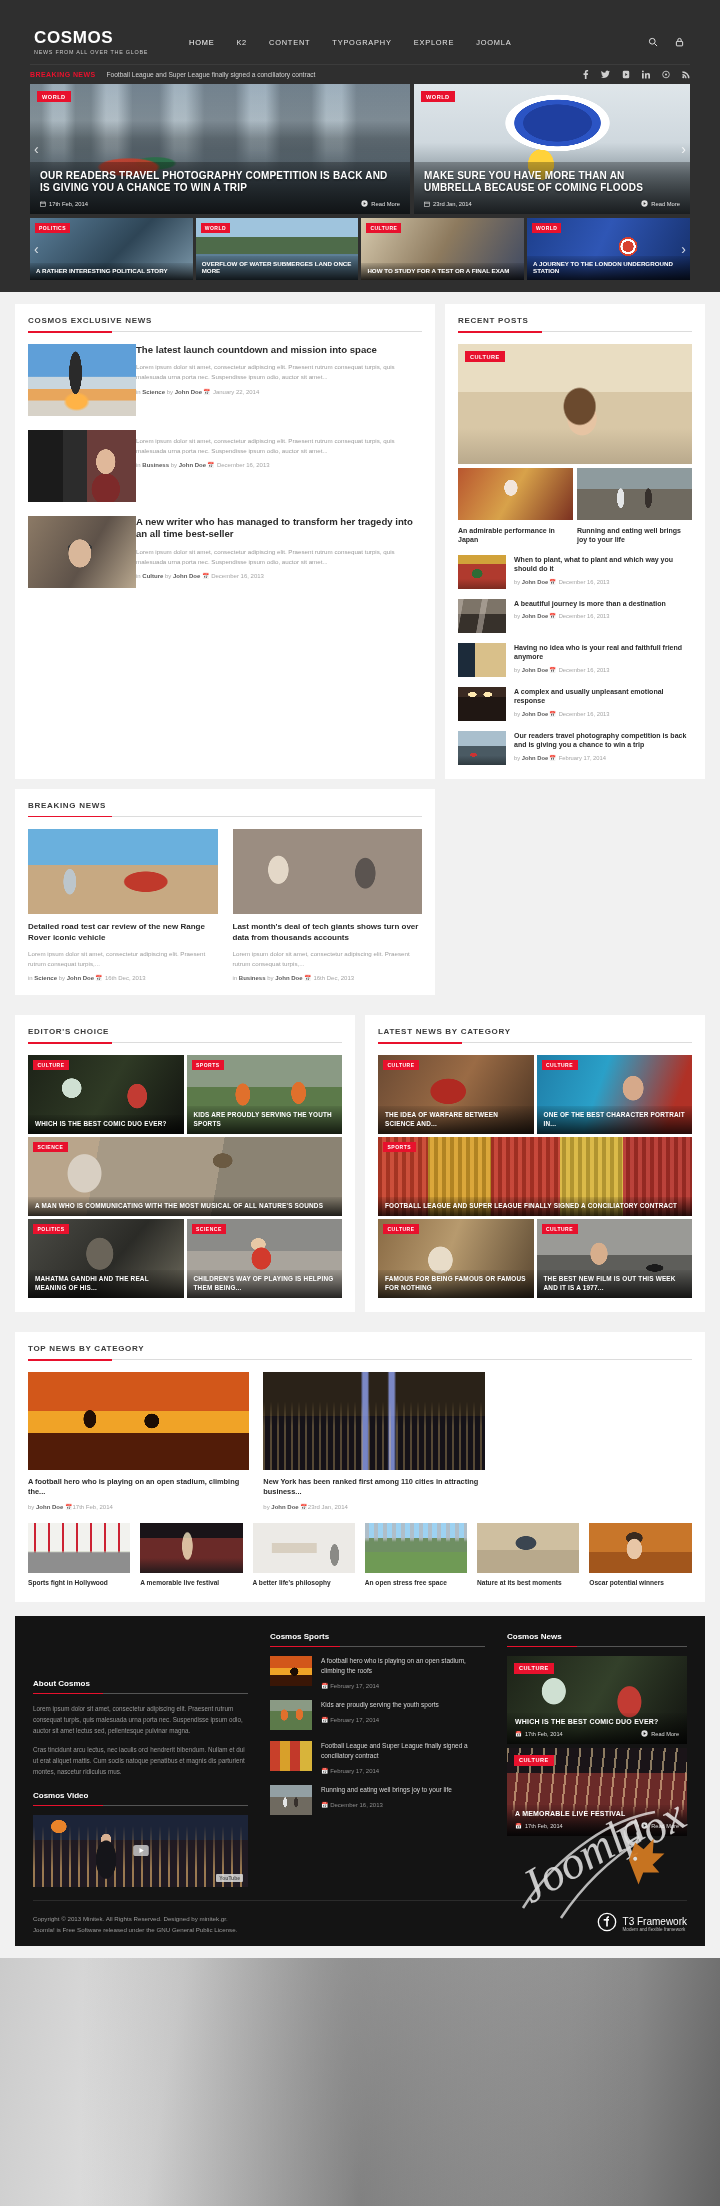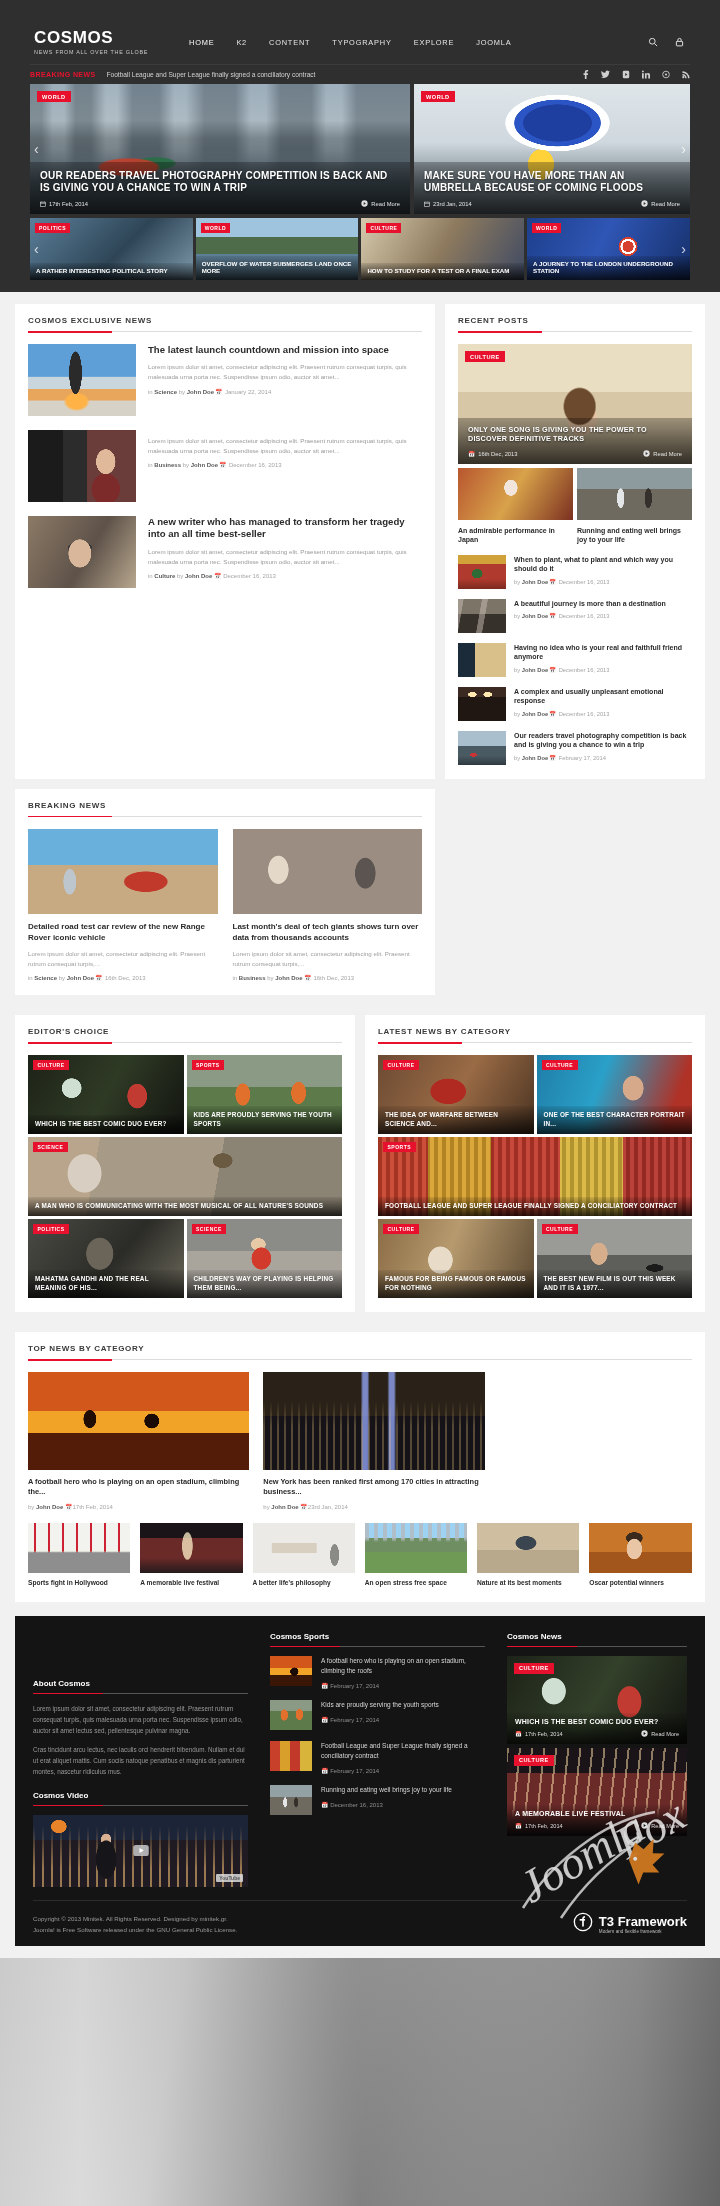--- a/index.html
+++ b/index.html
@@ -73,21 +73,21 @@
 
   
   .content{ background:#f1f1f1; padding:12px 0 14px; }
   .row{ width:690px; margin:0 auto; display:flex; gap:10px; }
   .card{ background:#fff; padding:12px 13px 14px; }
   .mod-title{ font-size:8px; font-weight:bold; color:#3a3a3a; letter-spacing:.7px;
               padding-bottom:6px; border-bottom:1.5px solid #dcdcdc; position:relative; margin-bottom:12px; }
   .mod-title:after{ content:""; position:absolute; left:0; bottom:-1.5px; width:84px; height:1.5px; background:#e8112d; }
 
   
-  .ex-item{ display:flex; gap:12px; margin-bottom:14px; }
+  .ex-item{ display:flex; margin-bottom:14px; }
   .ex-thumb{ width:108px; height:72px; flex:none; overflow:hidden; position:relative; }
   .ex-h{ font-size:9.6px; font-weight:bold; color:#2b2b2b; line-height:1.3; }
   .ex-p{ font-size:6.2px; color:#9a9a9a; line-height:1.55; margin-top:6px; }
   .ex-m{ font-size:6px; color:#a5a5a5; margin-top:6px; }
   .ex-m b{ color:#5a5a5a; font-weight:bold; }
 
   
   .rp-hero{ position:relative; height:120px; overflow:hidden; }
   .rp-hero .sl-title{ font-size:7.2px; }
   .rp-grid{ display:flex; gap:4px; margin-top:4px; }
@@ -146,21 +146,21 @@
   .f-video{ position:relative; height:72px; overflow:hidden;}
   .f-card{ position:relative; height:88px; overflow:hidden; margin-bottom:4px;}
   .f-card .cap{ position:absolute; left:0;right:0;bottom:0; padding:5px 8px 6px;
      background:linear-gradient(to top, rgba(0,0,0,.8), rgba(0,0,0,.05)); }
   .f-card .cap .t{ color:#fff; font-size:7px; font-weight:bold; letter-spacing:.2px;}
   .f-card .cap .meta{ display:flex; align-items:center; margin-top:5px; color:#ddd; font-size:5.6px;}
   .f-card .cap .meta .rm{ margin-left:auto; display:flex; gap:3px; align-items:center;}
   .copyright{ border-top:1px solid #2b2b2b; margin-top:13px; padding-top:11px; display:flex; align-items:center;}
   .copyright .c{ color:#9a9a9a; font-size:6.2px; line-height:1.8;}
   .t3{ margin-left:auto; display:flex; align-items:center; gap:6px; color:#fff;}
-  .t3 .n{ font-size:13px; font-weight:bold;}
+  .t3 .n{ font-size:10px; font-weight:normal;}
   .t3 .s{ font-size:4.6px; color:#bdbdbd;}
 
   .watermark{ position:absolute; right:-6px; bottom:10px; pointer-events:none; opacity:.85;}
 
   
   .p{position:absolute;inset:0;background-size:cover;background-position:center;}
 </style>
 </head>
 <body>
 
@@ -398,34 +398,20 @@
         </div>
       </div>
 
       <div class="card" style="width:260px;">
         <div class="mod-title">RECENT POSTS</div>
 
         <div class="rp-hero">
           <div class="p" style="background:linear-gradient(to bottom,#e9ddc2 0 40%,#d8c7a6 40% 70%,#b9a98c 100%);"></div>
           <div class="p" style="background:radial-gradient(ellipse 38px 44px at 52% 52%, #6b4a2e 0 40%, rgba(107,74,46,0) 44%), radial-gradient(ellipse 26px 30px at 53% 62%, #e6c4a3 0 55%, rgba(230,196,163,0) 58%);"></div>
           <span class="tag">CULTURE</span>
-          <div class="sl-cap">
-            <div class="sl-title">ONLY ONE SONG IS GIVING YOU THE POWER TO DISCOVER DEFINITIVE TRACKS</div>
-            <div class="sl-meta">
-              <span style="margin-right:3px">📅</span>
-              <span>16th Dec, 2013</span>
-              <span class="rm">
-                <span><svg width="7" height="7" viewBox="0 0 12 12" fill="currentColor">
-                      <circle cx="6" cy="6" r="5.4"></circle>
-                      <polygon points="4.6,3.6 8.4,6 4.6,8.4" fill="#333"></polygon>
-                    </svg></span>
-                <span>Read More</span>
-              </span>
-            </div>
-          </div>
         </div>
 
         <div class="rp-grid">
           <div class="rp-cell">
             <div class="imgbox">
               <div class="p" style="background:linear-gradient(120deg,#b8562f,#d8a24a 48%,#7b3020);"></div>
               <div class="p" style="background:radial-gradient(ellipse 10px 12px at 46% 38%, #f2e6dc 0 65%, rgba(0,0,0,0) 68%);"></div>
             </div>
             <div class="t">An admirable performance in Japan</div>
           </div>
@@ -620,21 +606,21 @@
             </div>
             <div class="tn-h">A football hero who is playing on an open stadium, climbing the...</div>
             <div class="tn-m"><span>by</span> <b>John Doe</b> <span>📅</span><span>17th Feb, 2014</span></div>
           </div>
           <div class="tn-item">
             <div class="imgbox">
               <div class="p" style="background:linear-gradient(to bottom,#2a2218 0 45%,#151218 45% 100%);"></div>
               <div class="p" style="background:linear-gradient(90deg, rgba(0,0,0,0) 0 44%, rgba(150,170,255,.75) 45% 47%, rgba(0,0,0,0) 48% 56%, rgba(150,170,255,.75) 57% 59%, rgba(0,0,0,0) 60%);"></div>
               <div class="p" style="background:repeating-linear-gradient(90deg, rgba(255,215,130,.28) 0 2px, rgba(0,0,0,0) 2px 7px);mask-image:linear-gradient(to top,#000 0 45%,transparent 70%);-webkit-mask-image:linear-gradient(to top,#000 0 45%,transparent 70%);"></div>
             </div>
-            <div class="tn-h">New York has been ranked first among 170 cities in attracting business...</div>
+            <div class="tn-h">New York has been ranked first among 110 cities in attracting business...</div>
             <div class="tn-m"><span>by</span> <b>John Doe</b> <span>📅</span><span>23rd Jan, 2014</span></div>
           </div>
         </div>
 
         <div class="tn-small">
           <div class="tn-s">
             <div class="imgbox">
                 <div class="p" style="background:linear-gradient(to bottom,#b9c4a8 0 58%,#8e8e8e 58% 100%);"></div>
                 <div class="p" style="background:repeating-linear-gradient(90deg,#f2f2ee 0 6px, #c23 6px 8px, #f2f2ee 8px 14px);mask-image:linear-gradient(to bottom,#000 0 55%,transparent 60%);-webkit-mask-image:linear-gradient(to bottom,#000 0 55%,transparent 60%);"></div>
               </div>

